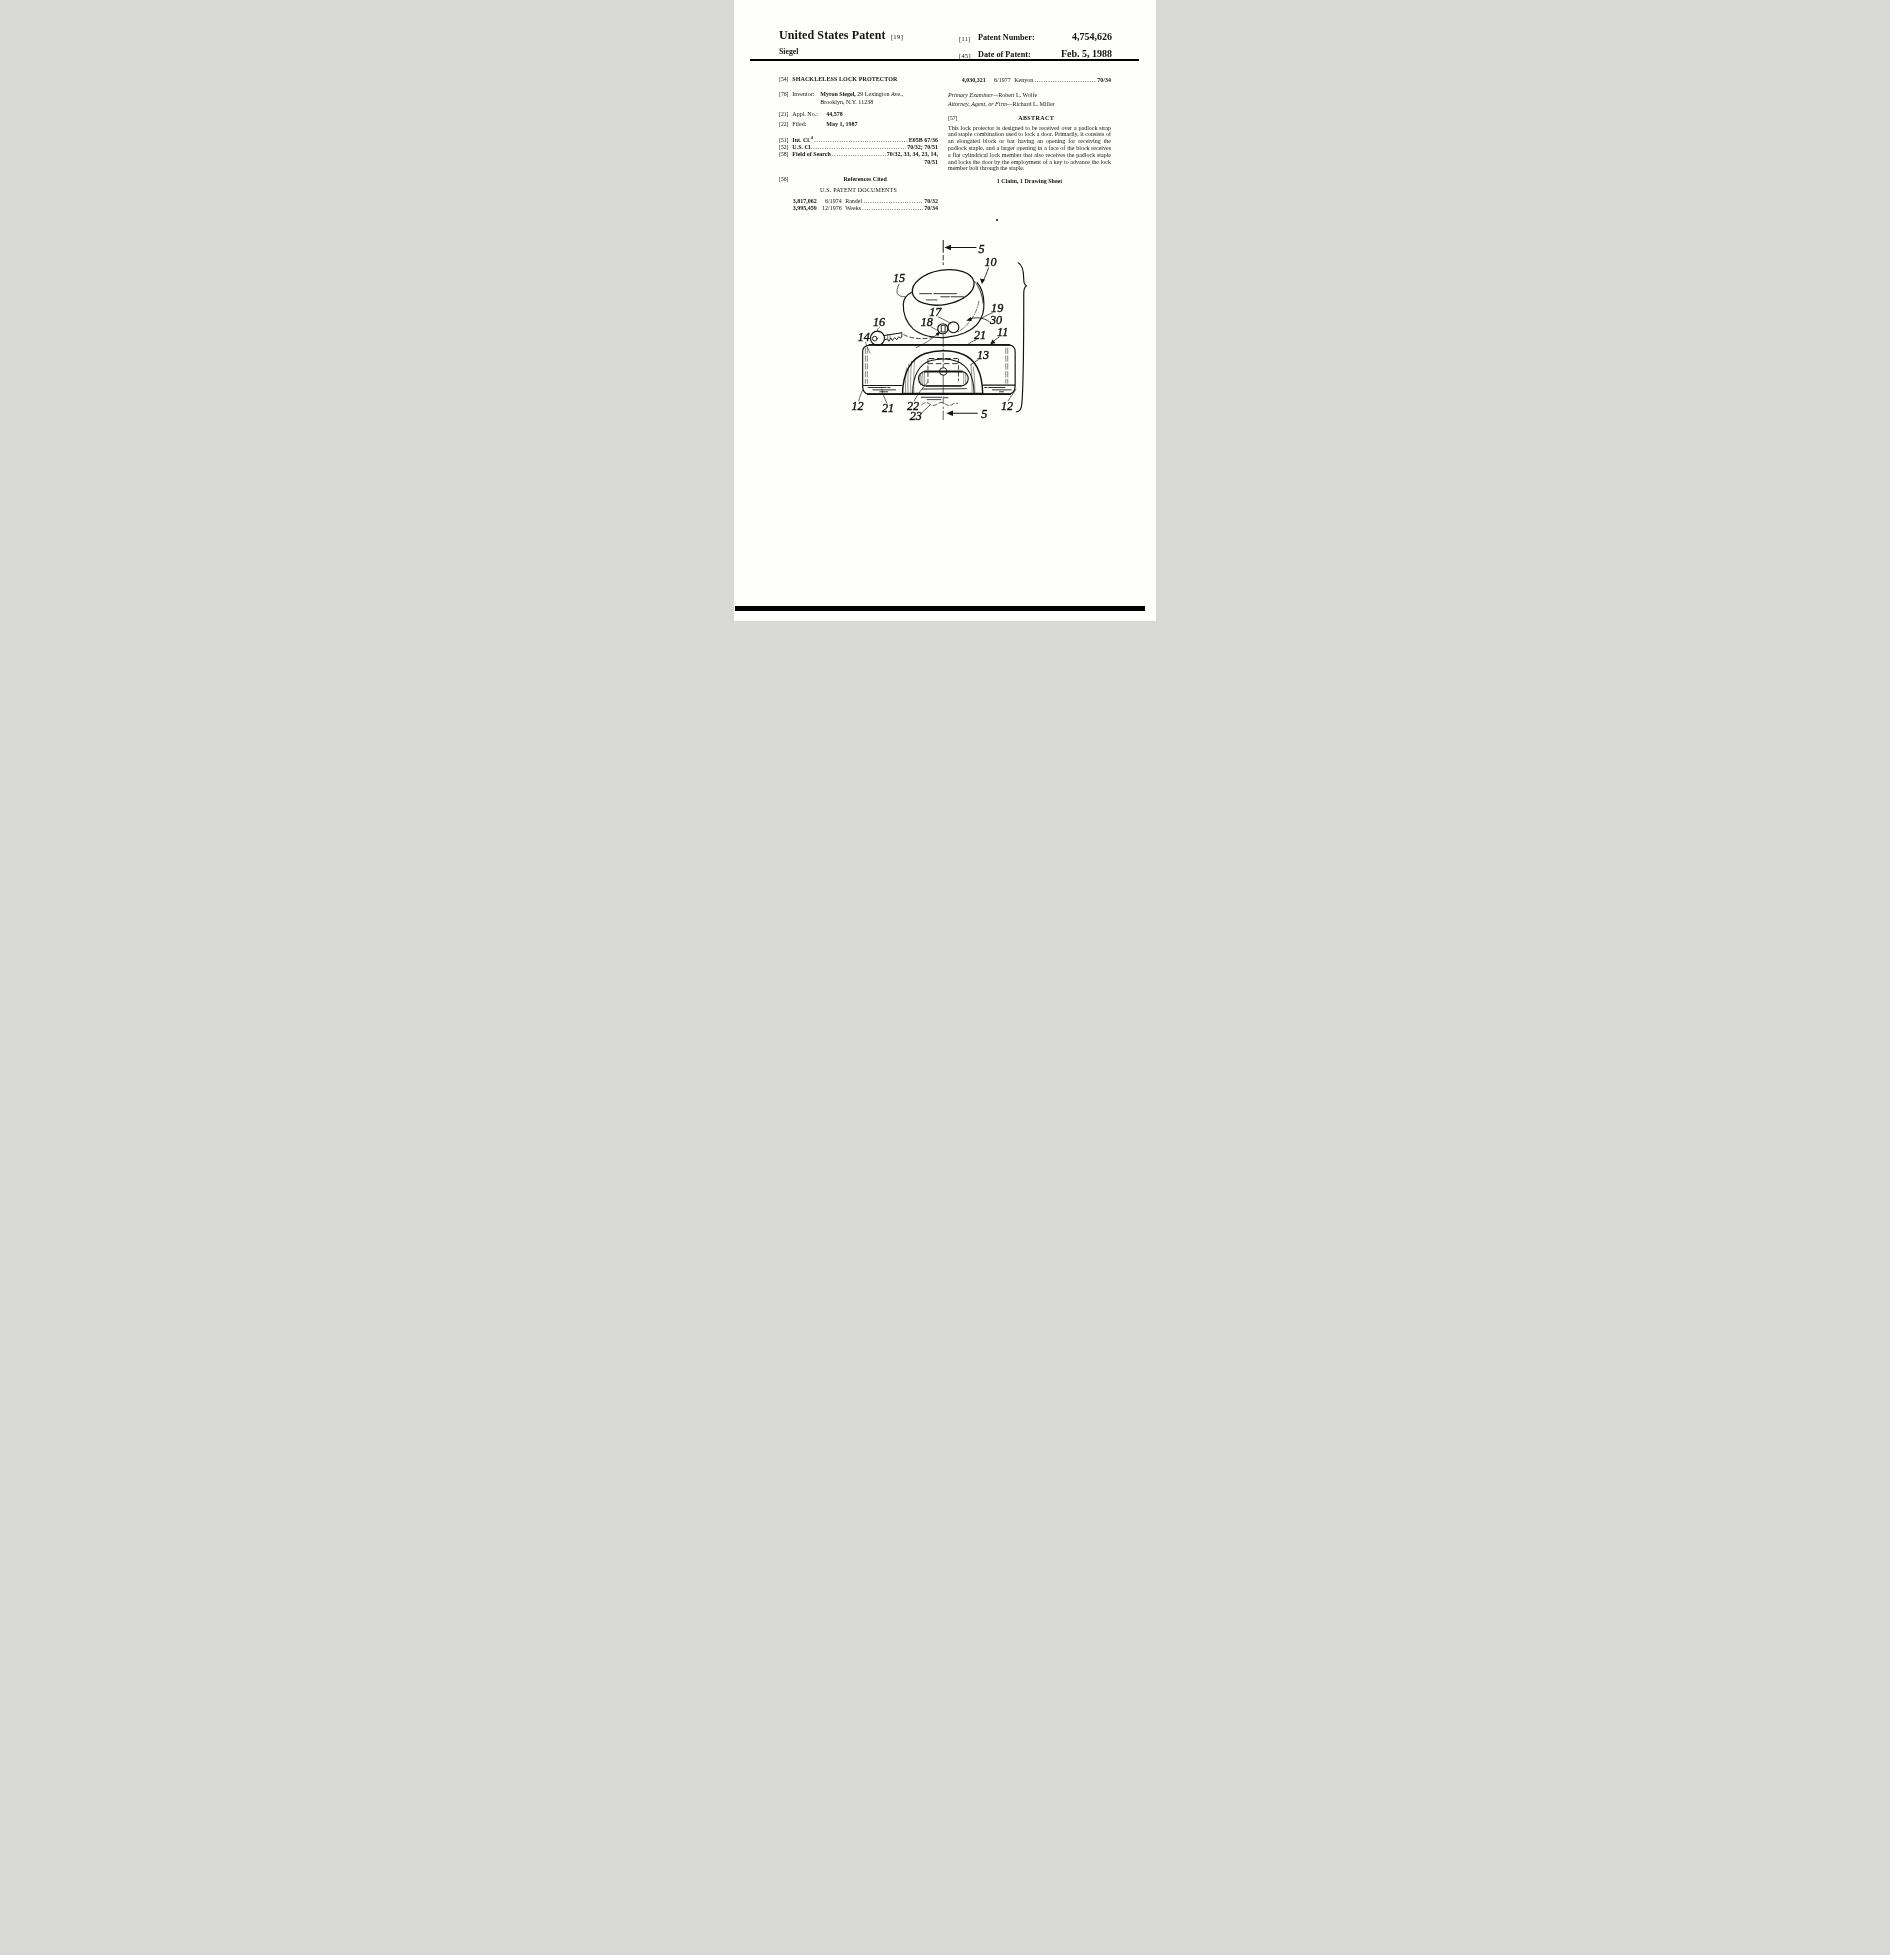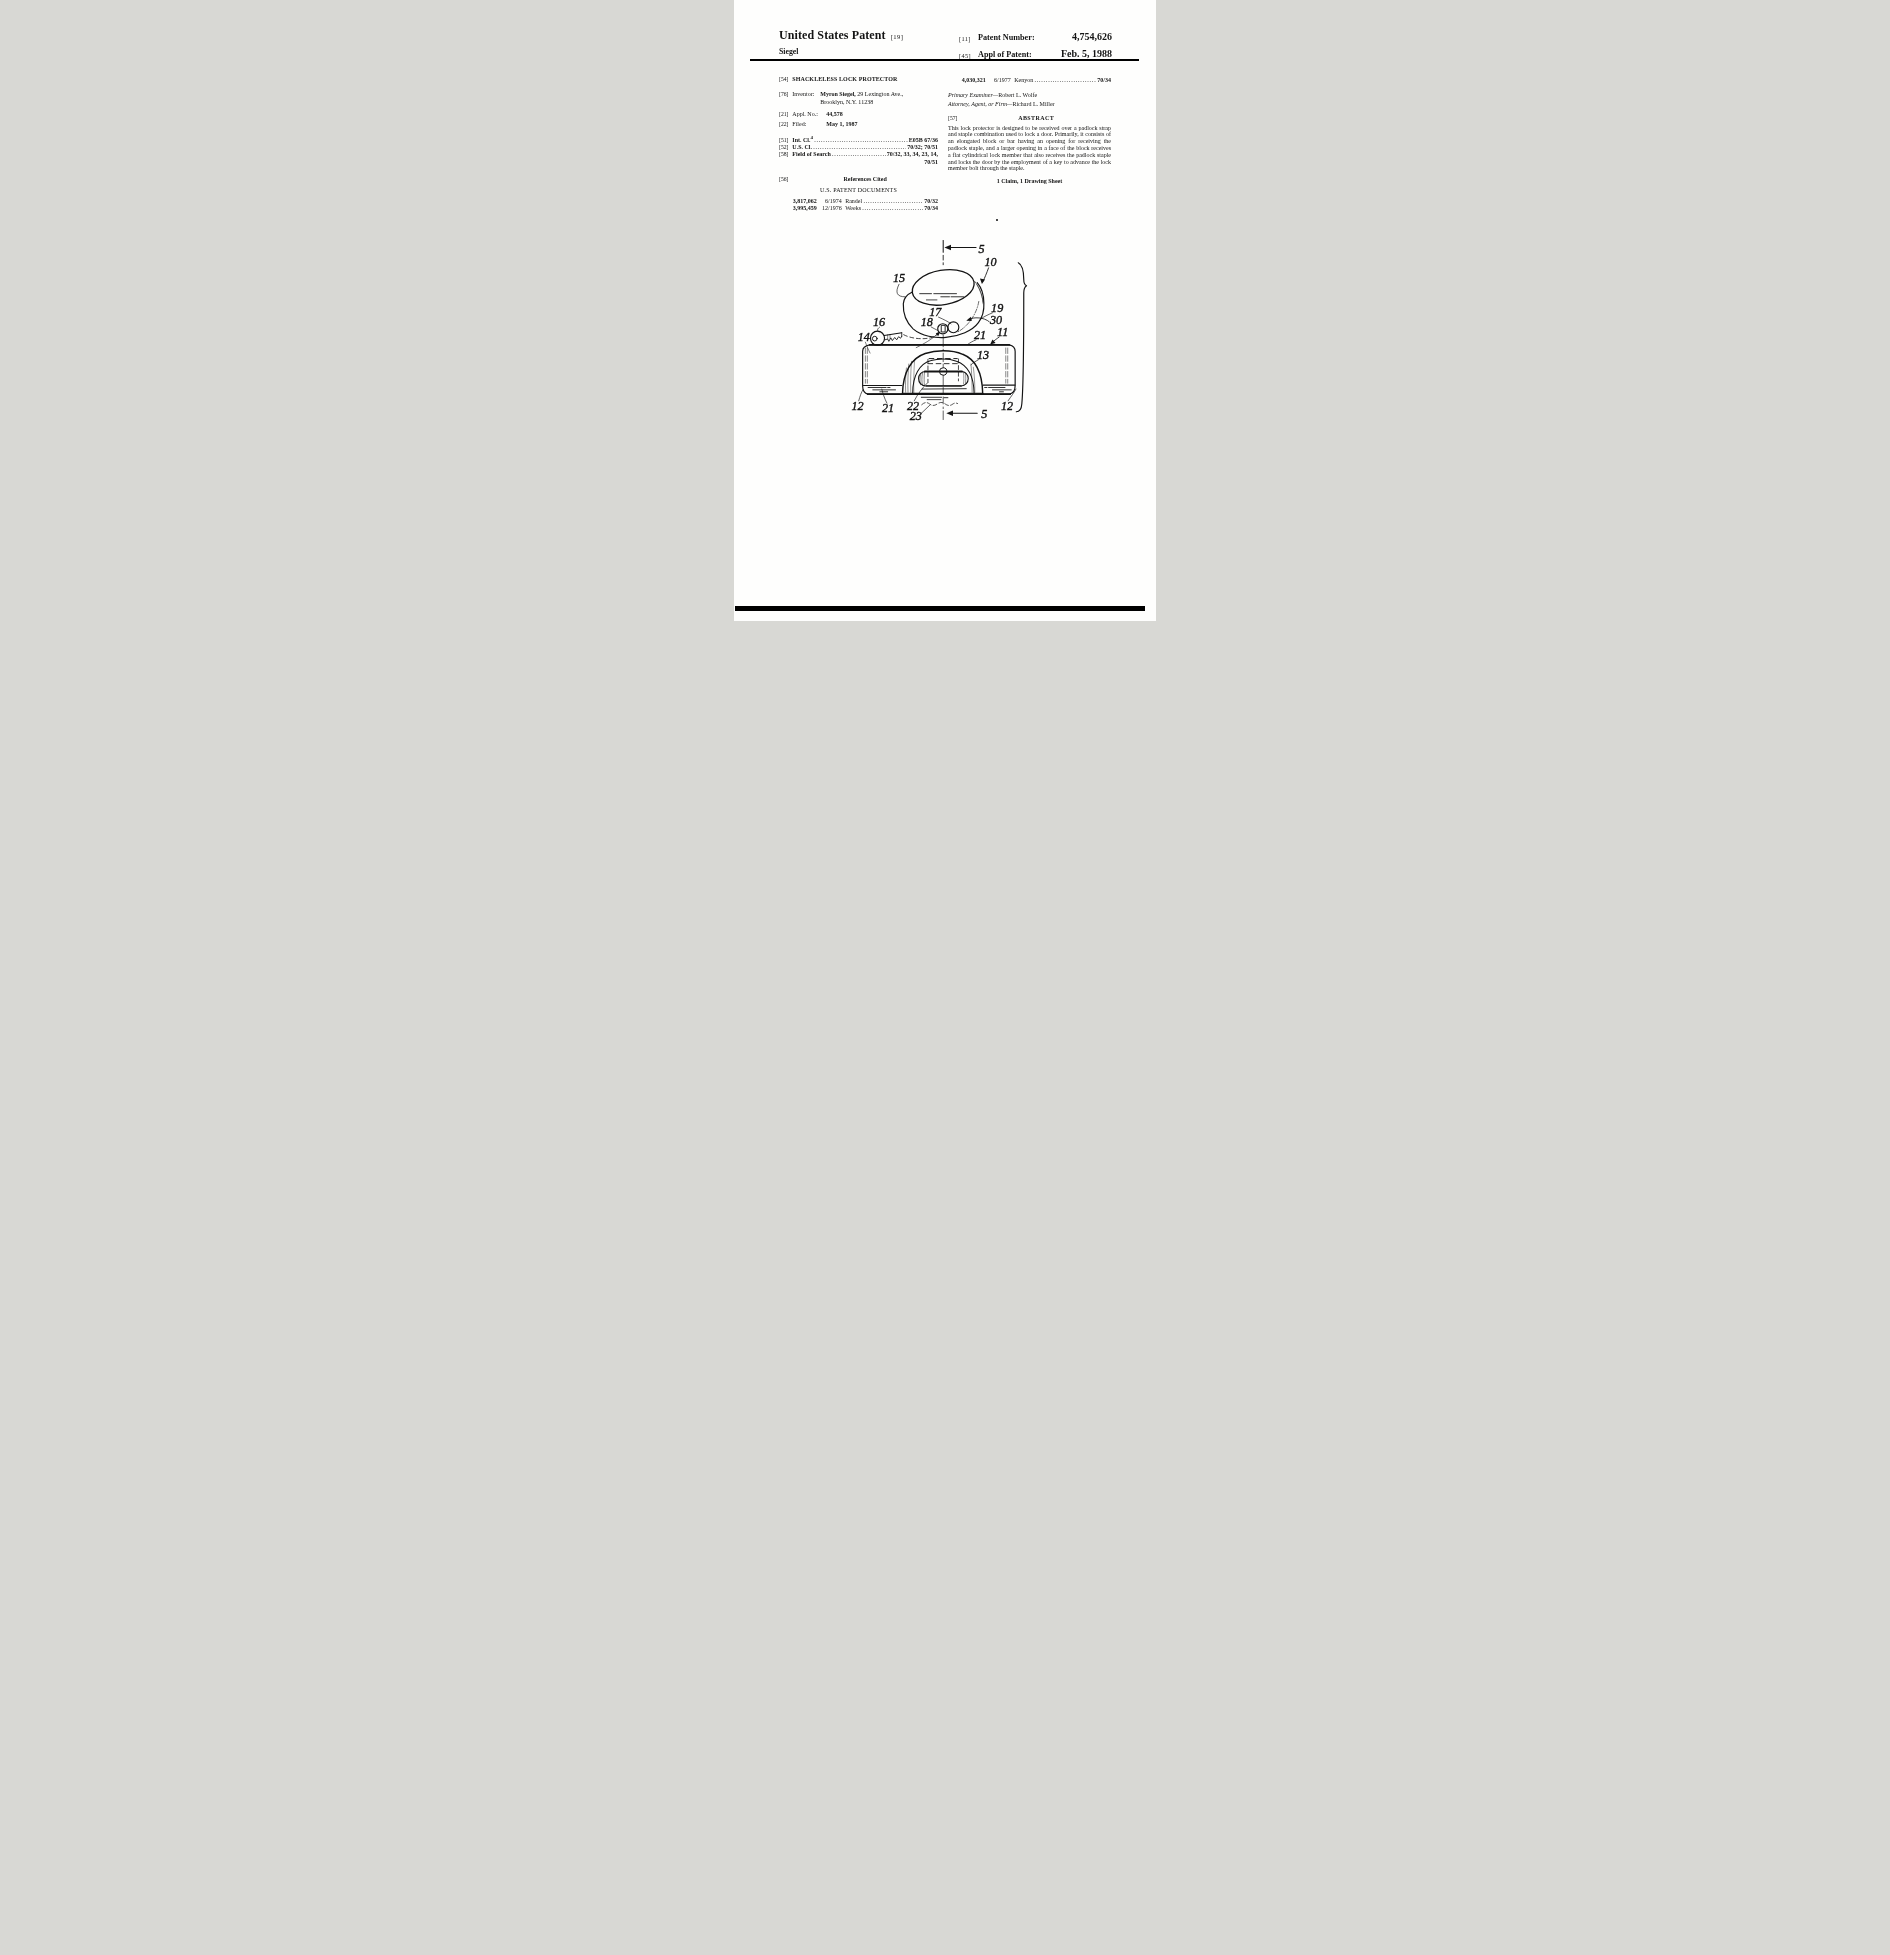--- a/index.html
+++ b/index.html
@@ -62,21 +62,21 @@
   <div class="abs hdr-surname">Siegel</div>
 
   <div class="abs hdr-right">
     <div class="hdr-row">
       <span class="code">[11]</span>
       <span>Patent Number:</span>
       <span class="val">4,754,626</span>
     </div>
     <div class="hdr-row">
       <span class="code">[45]</span>
-      <span>Appl of Patent:</span>
+      <span>Date of Patent:</span>
       <span class="val">Feb. 5, 1988</span>
     </div>
   </div>
 
   <div class="abs head-rule"></div>
 
   <div class="abs col col-l">
 
     <div class="row" style="margin-top:5.5px">
       <span class="code2">[54]</span>

